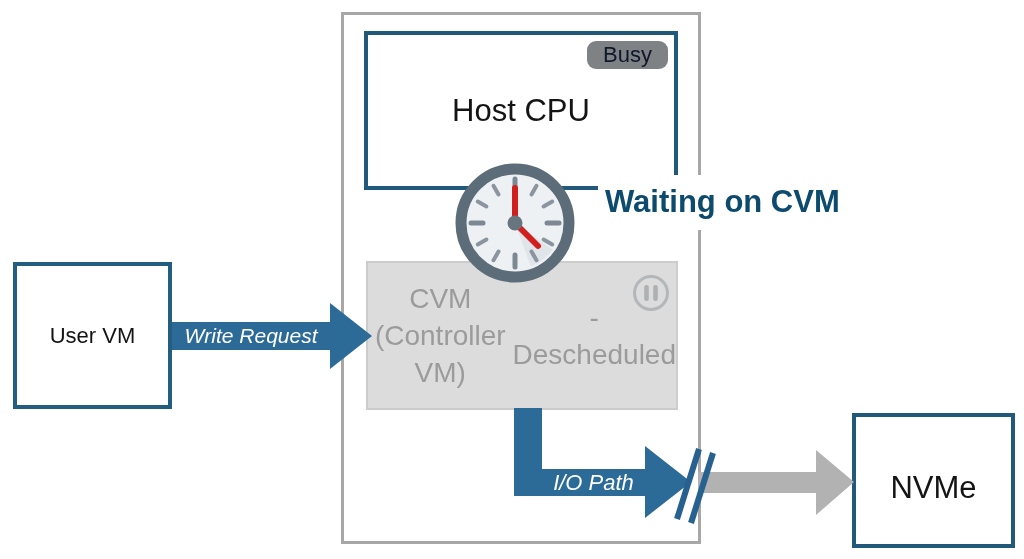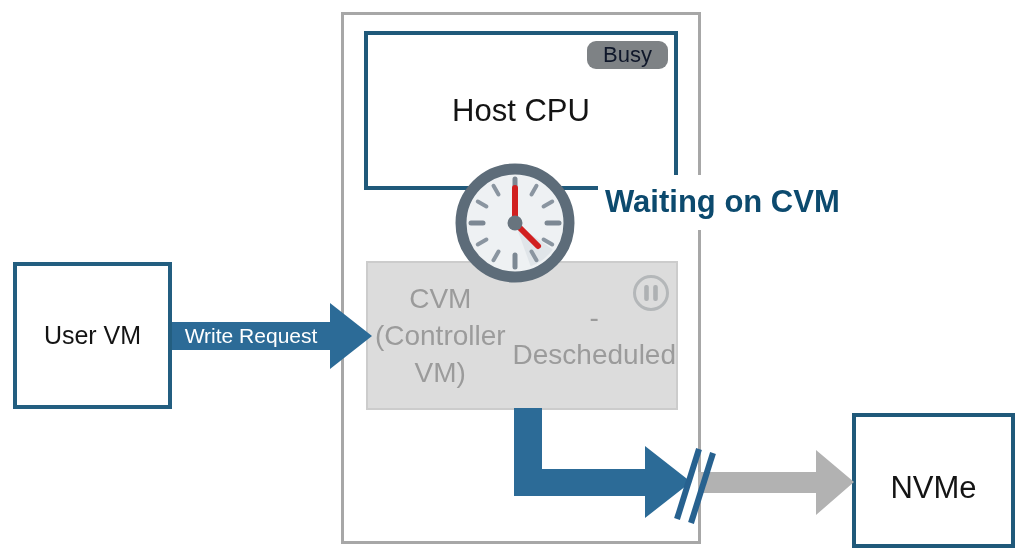--- a/index.html
+++ b/index.html
@@ -22,21 +22,21 @@
   .node{
     background:#ffffff;display:flex;align-items:center;justify-content:center;
     color:#141414;text-align:center;
   }
   .host-cpu-box{
     left:364px;top:31px;width:314px;height:159px;
     border:4px solid #20597a;font-size:31px;z-index:2;
   }
   .user-vm-box{
     left:13px;top:262px;width:159px;height:147px;
-    border:4px solid #235e80;font-size:25px;z-index:2;
+    border:4px solid #235e80;font-size:22px;z-index:2;
   }
   .nvme-box{
     left:852px;top:413px;width:163px;height:135px;
     border:4px solid #20597a;font-size:31px;z-index:2;
     flex-direction:column;line-height:34px;padding-top:14px;
   }
   .cvm-box{
     left:366px;top:261px;width:312px;height:149px;
     background:#dcdcdc;border:2px solid #cccccc;
     display:flex;flex-direction:row;align-items:center;justify-content:center;
@@ -56,21 +56,21 @@
   .pause-wrap{left:262px;top:9px;width:42px;height:42px;}
 
   
   .arrow-wrap{z-index:7;}
   .write-arrow{left:172px;top:303px;width:200px;height:66px;}
   .io-arrow{left:514px;top:408px;width:177px;height:112px;}
   .slashes{left:670px;top:442px;width:52px;height:88px;z-index:8;}
   .gray-arrow{left:698px;top:450px;width:156px;height:65px;z-index:4;}
   .arrow-label{
     position:absolute;color:#ffffff;text-align:center;
-    font-size:21px;white-space:nowrap;
+    font-size:21px;white-space:nowrap;font-style:italic;
   }
   .write-arrow .arrow-label{left:0;top:19px;width:158px;height:28px;line-height:28px;}
   .io-arrow .arrow-label{left:28px;top:61px;width:103px;height:27px;line-height:27px;font-size:22px;}
 
   
   .waiting-note{
     left:598px;top:175px;width:262px;background:#ffffff;
     padding:9px 0 10px 7px;z-index:6;
     color:#0c4a6e;font-weight:bold;font-size:31px;line-height:36px;
     white-space:nowrap;
@@ -140,20 +140,21 @@
   <svg width="200" height="66" viewBox="0 0 200 66">
     <polygon points="0,19 158,19 158,0 200,33 158,66 158,47 0,47" fill="#2c6b97"></polygon>
   </svg>
   <span class="arrow-label">Write Request</span>
 </div>
 
 <div class="abs arrow-wrap io-arrow">
   <svg width="177" height="112" viewBox="0 0 177 112">
     <polygon points="0,0 28,0 28,61 131,61 131,38 177,74 131,110 131,88 0,88" fill="#2c6b97"></polygon>
   </svg>
+  <span class="arrow-label">I/O Path</span>
 </div>
 
 <div class="abs slashes">
   <svg width="52" height="88" viewBox="0 0 52 88">
     <line x1="7" y1="77" x2="29" y2="7" stroke="#27618f" stroke-width="6"></line>
     <line x1="21" y1="81" x2="43" y2="11" stroke="#27618f" stroke-width="6"></line>
   </svg>
 </div>
 
 <div class="abs gray-arrow">

